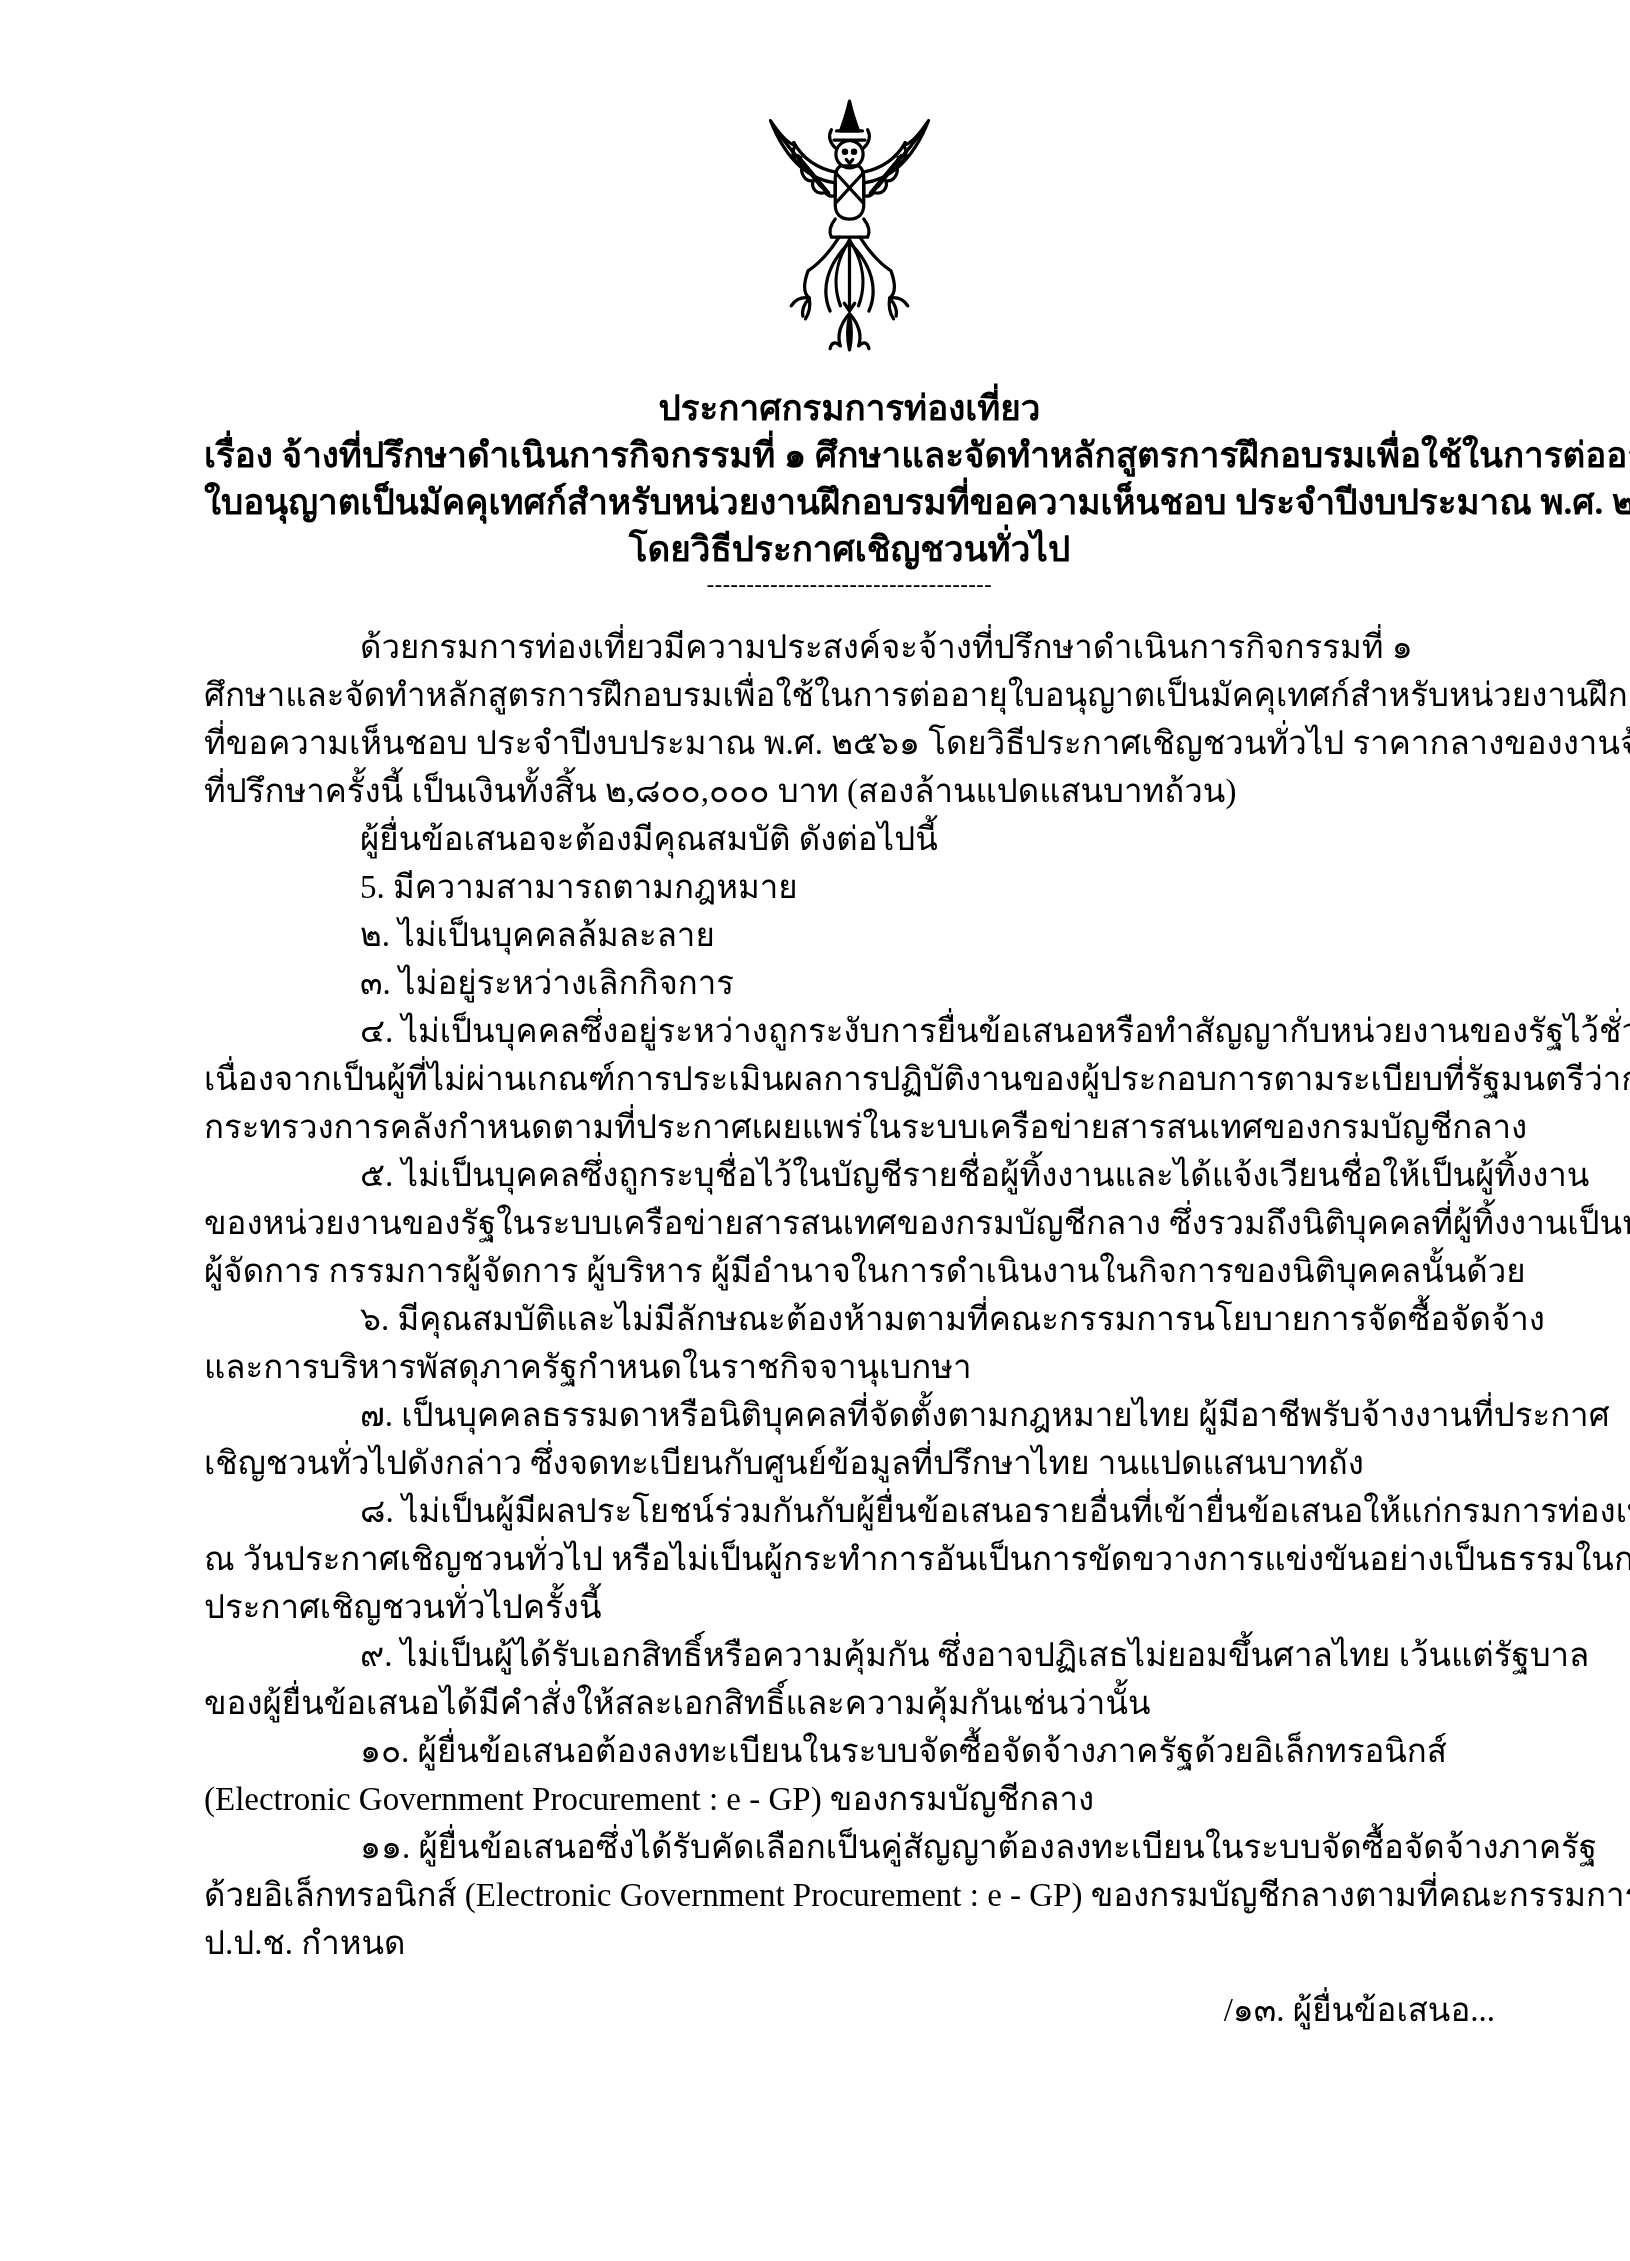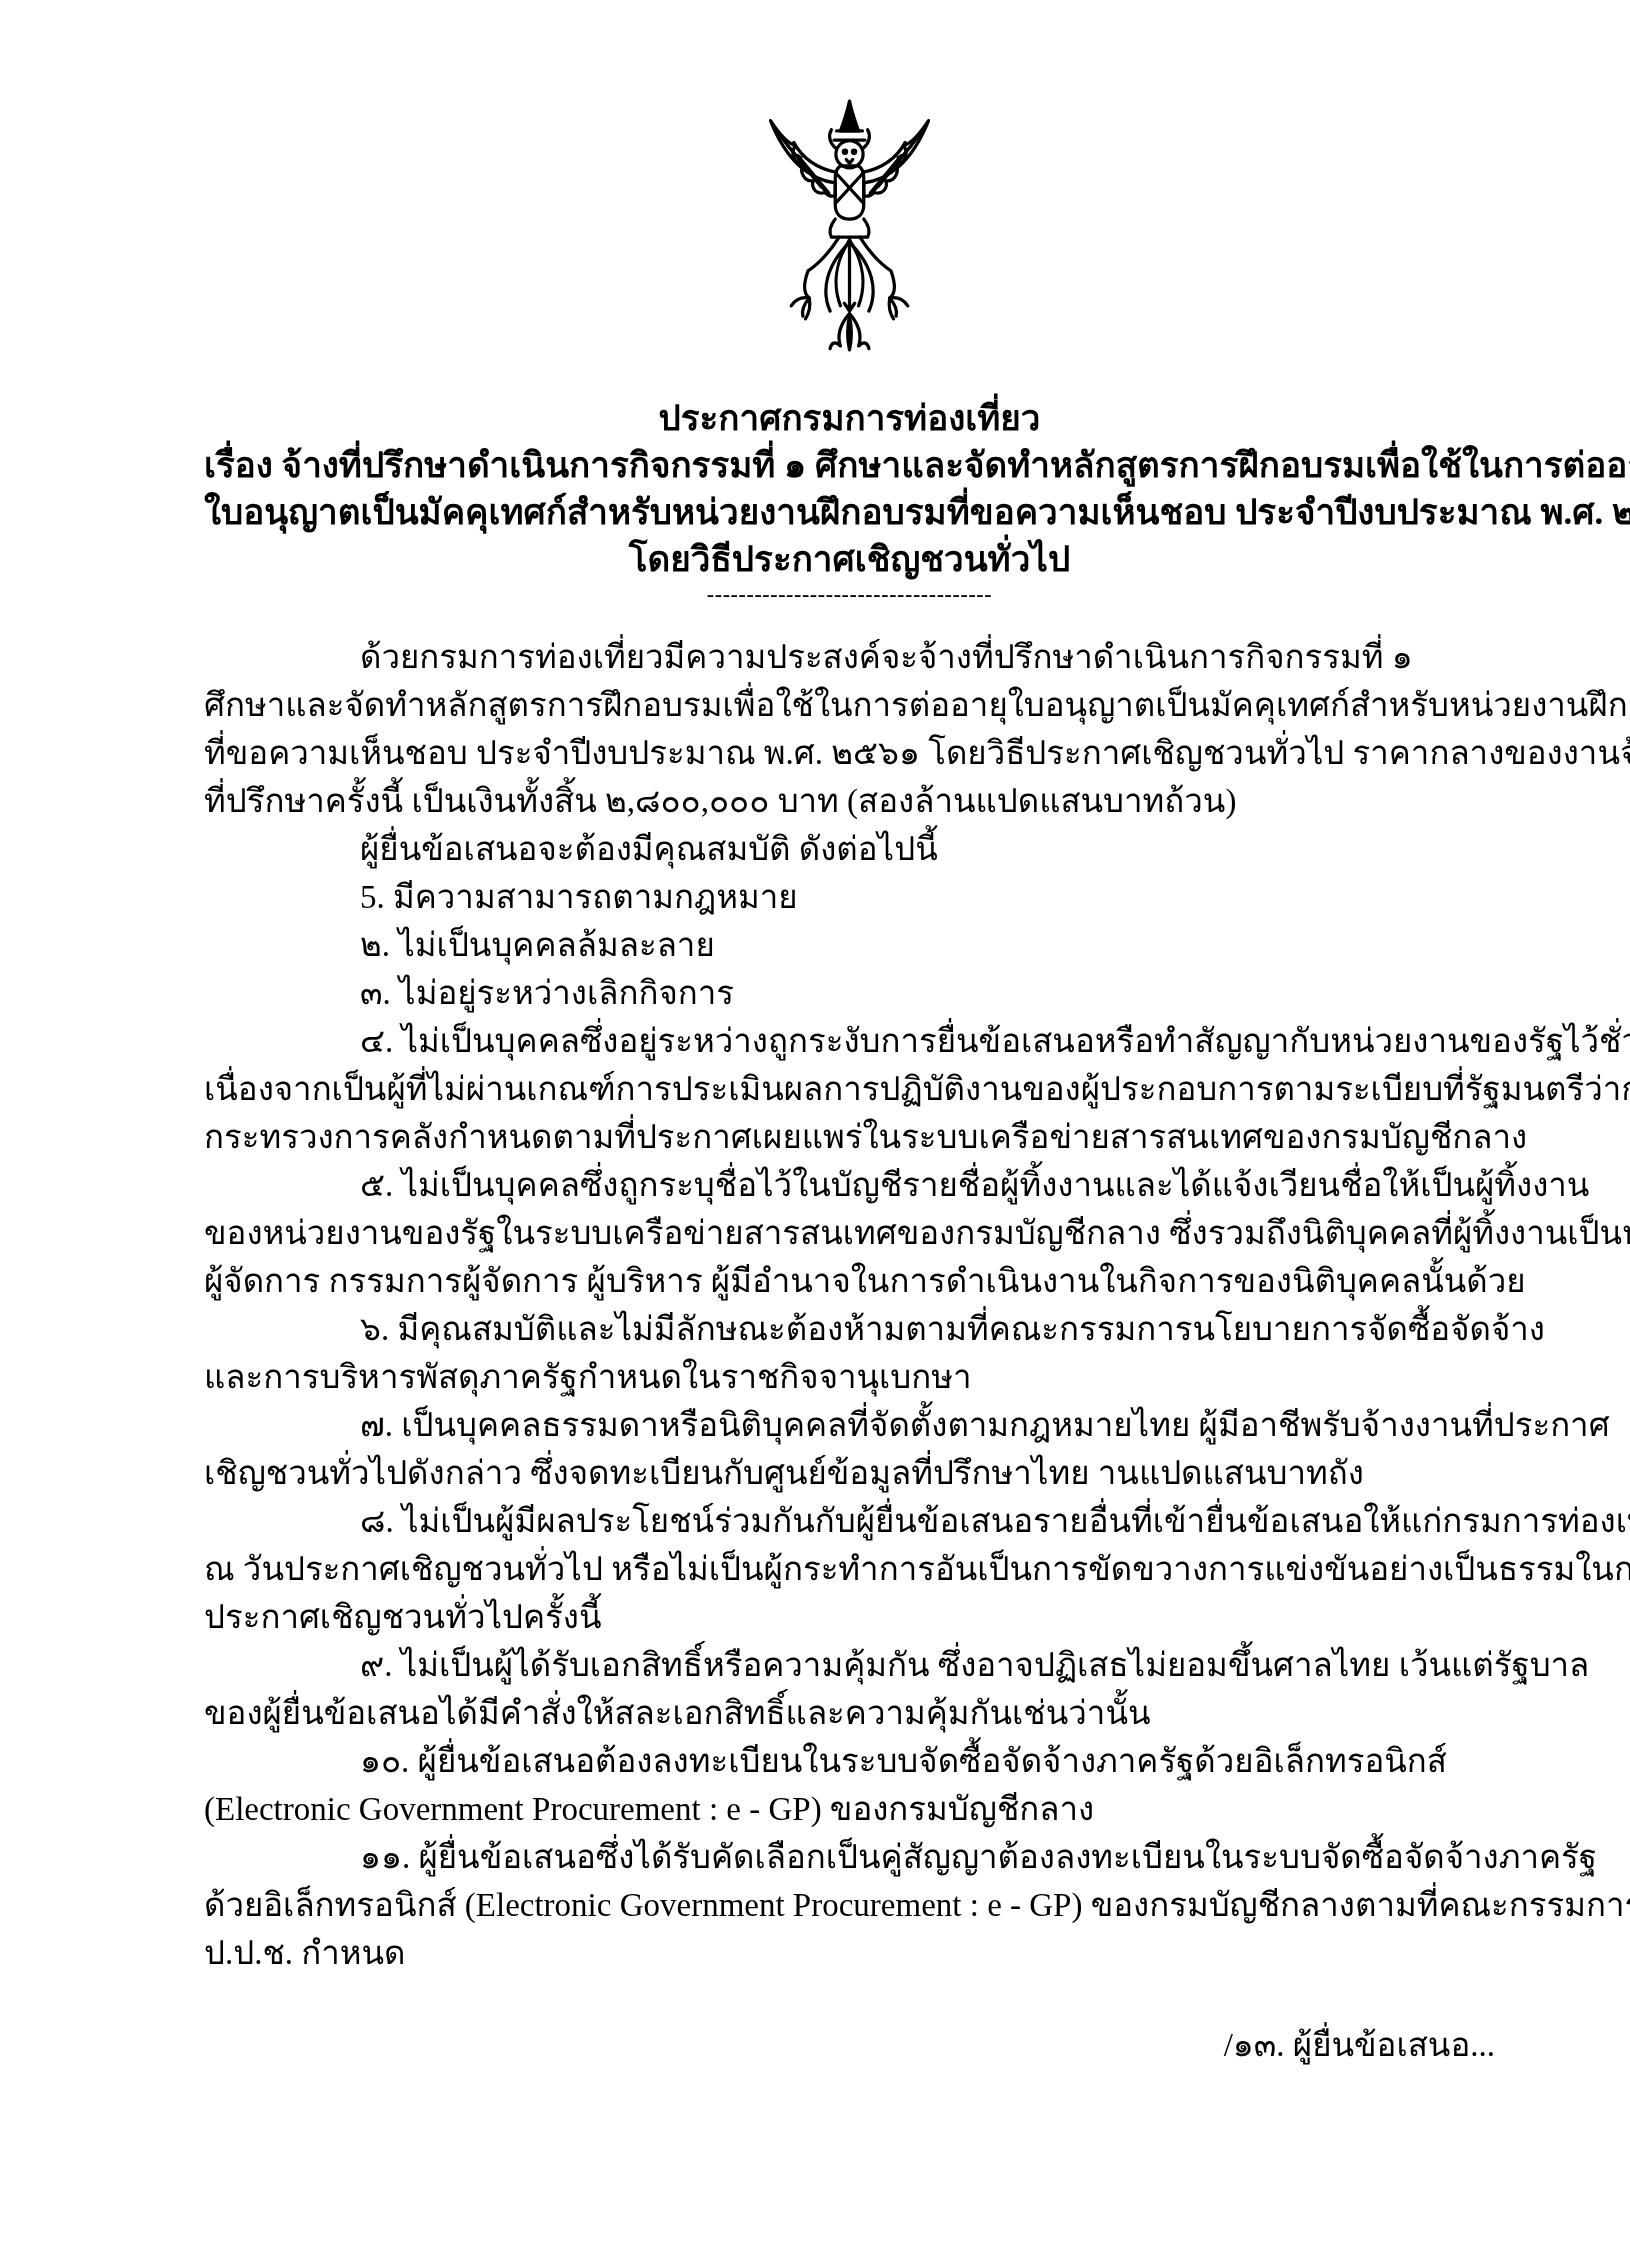--- a/index.html
+++ b/index.html
@@ -18,21 +18,21 @@
     padding: 0 136px 0 204px; 
   }
   .emblem-wrap {
     padding-top: 96px;
     text-align: center;
     height: 272px;
     box-sizing: content-box;
   }
   .emblem-wrap svg { display: inline-block; }
   .title-block {
-    margin-top: 27px;
+    margin-top: 17px;
     text-align: center;
     font-weight: bold;
     font-size: 35px;
     line-height: 47px;
     white-space: nowrap;
   }
   .separator {
     text-align: center;
     font-size: 22px;
     font-weight: bold;
@@ -44,21 +44,21 @@
     margin-top: 29px;
     font-size: 33px;
     line-height: 48px;
   }
   .line {
     white-space: nowrap;
     height: 48px;
   }
   .line.indent { padding-left: 156px; }
   .footer-note {
-    margin-top: 44px;
+    margin-top: 19px;
     text-align: right;
     font-size: 33px;
     line-height: 48px;
     white-space: nowrap;
   }
 </style>
 </head>
 <body>
 
 <div class="page">

